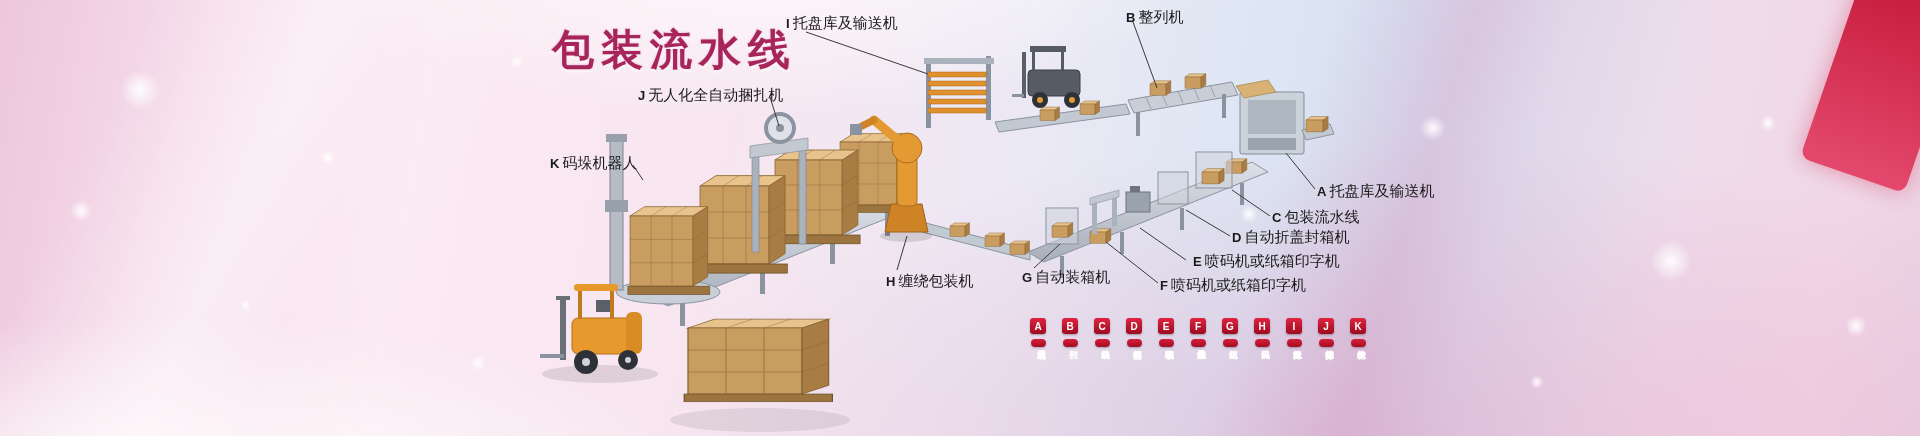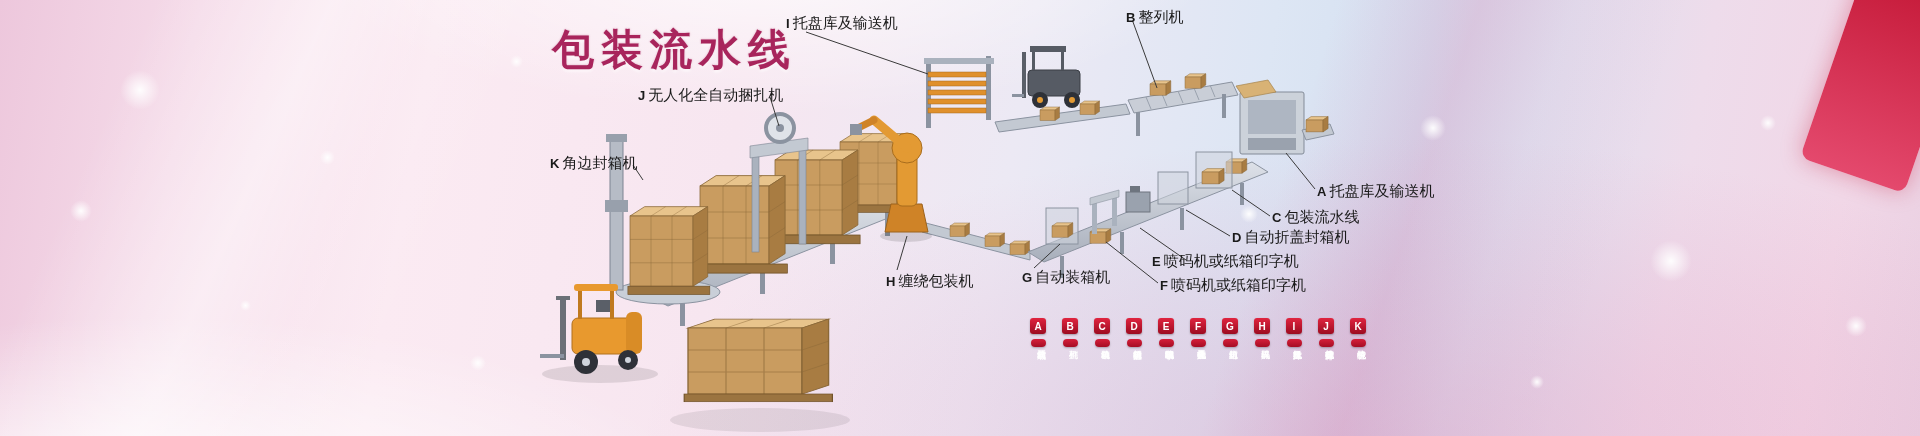--- a/index.html
+++ b/index.html
@@ -263,40 +263,40 @@
   </div>
   <div class="callout" style="left:1126px;top:8px">
     <span class="co-letter">B</span><span class="co-label">整列机</span>
   </div>
   <div class="callout" style="left:1272px;top:208px">
     <span class="co-letter">C</span><span class="co-label">包装流水线</span>
   </div>
   <div class="callout" style="left:1232px;top:228px">
     <span class="co-letter">D</span><span class="co-label">自动折盖封箱机</span>
   </div>
-  <div class="callout" style="left:1152px;top:252px">
+  <div class="callout" style="left:1193px;top:252px">
     <span class="co-letter">E</span><span class="co-label">喷码机或纸箱印字机</span>
   </div>
   <div class="callout" style="left:1160px;top:276px">
     <span class="co-letter">F</span><span class="co-label">喷码机或纸箱印字机</span>
   </div>
   <div class="callout" style="left:1022px;top:268px">
     <span class="co-letter">G</span><span class="co-label">自动装箱机</span>
   </div>
   <div class="callout" style="left:886px;top:272px">
     <span class="co-letter">H</span><span class="co-label">缠绕包装机</span>
   </div>
   <div class="callout" style="left:786px;top:14px">
     <span class="co-letter">I</span><span class="co-label">托盘库及输送机</span>
   </div>
   <div class="callout" style="left:638px;top:86px">
     <span class="co-letter">J</span><span class="co-label">无人化全自动捆扎机</span>
   </div>
   <div class="callout" style="left:550px;top:154px">
-    <span class="co-letter">K</span><span class="co-label">角边封箱机</span>
+    <span class="co-letter">K</span><span class="co-label">码垛机器人</span>
   </div>
 
   <div class="legend">
     <div class="legend-item">
       <div class="legend-letter">A</div>
       <div class="legend-strip">自动开箱封底机</div>
     </div>
     <div class="legend-item">
       <div class="legend-letter">B</div>
       <div class="legend-strip">整列机</div>

